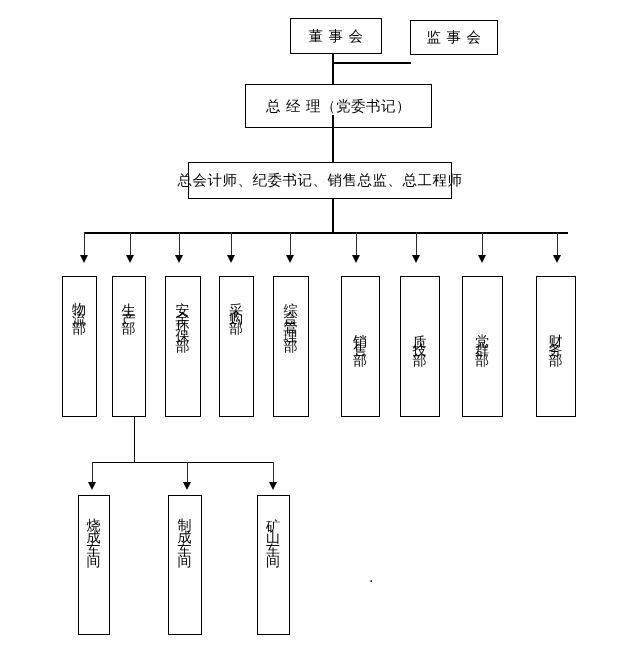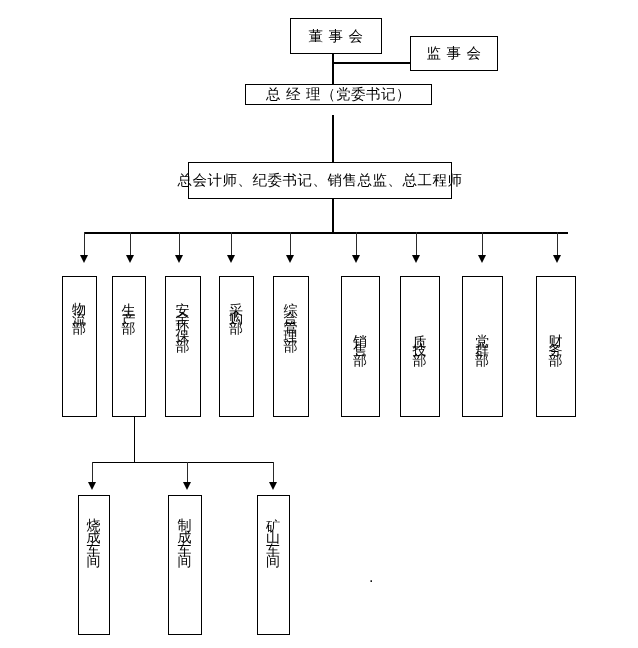--- a/index.html
+++ b/index.html
@@ -42,25 +42,25 @@
 </style>
 </head>
 <body>
 
 <div class="canvas">
 
   <div class="box" style="left:290px;top:18px;width:92px;height:36px">
     <span class="hlabel">董 事 会</span>
   </div>
 
-  <div class="box" style="left:410px;top:36px;width:88px;height:35px">
+  <div class="box" style="left:410px;top:20px;width:88px;height:35px">
     <span class="hlabel">监 事 会</span>
   </div>
 
-  <div class="box" style="left:245px;top:84px;width:187px;height:21px">
+  <div class="box" style="left:245px;top:84px;width:187px;height:44px">
     <span class="hlabel">总 经 理（党委书记）</span>
   </div>
 
   <div class="box" style="left:188px;top:162px;width:264px;height:37px">
     <span class="hlabel">总会计师、纪委书记、销售总监、总工程师</span>
   </div>
 
   <div class="line" style="left:332px;top:54px;width:1.5px;height:30px"></div>
   <div class="line" style="left:333px;top:62px;width:78px;height:1.5px"></div>
   <div class="line" style="left:332px;top:115px;width:1.5px;height:47px"></div>

